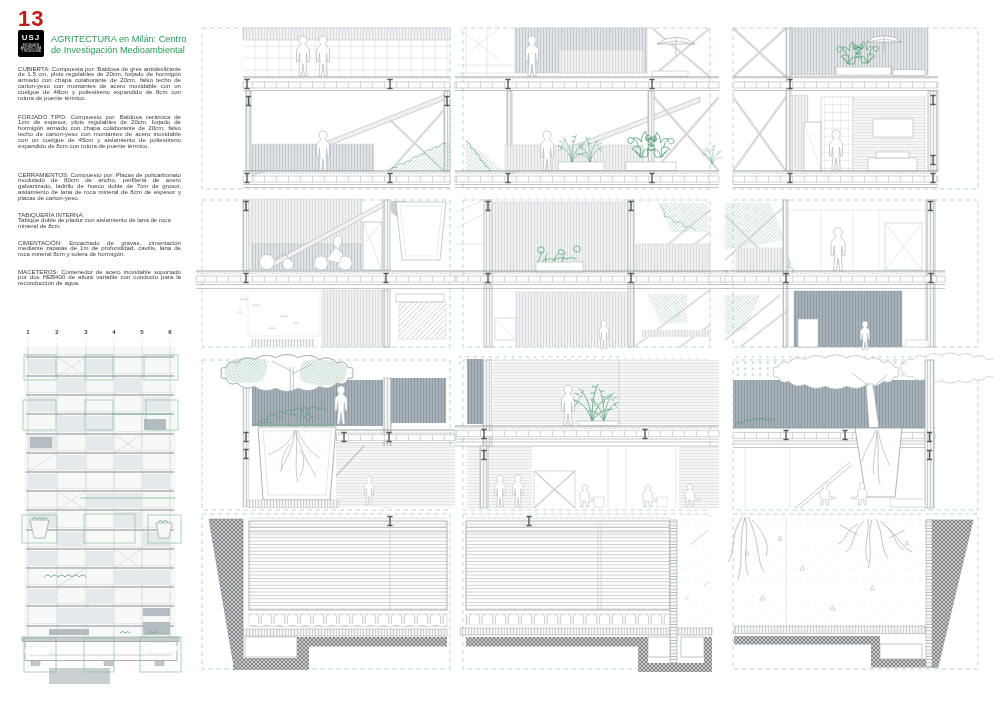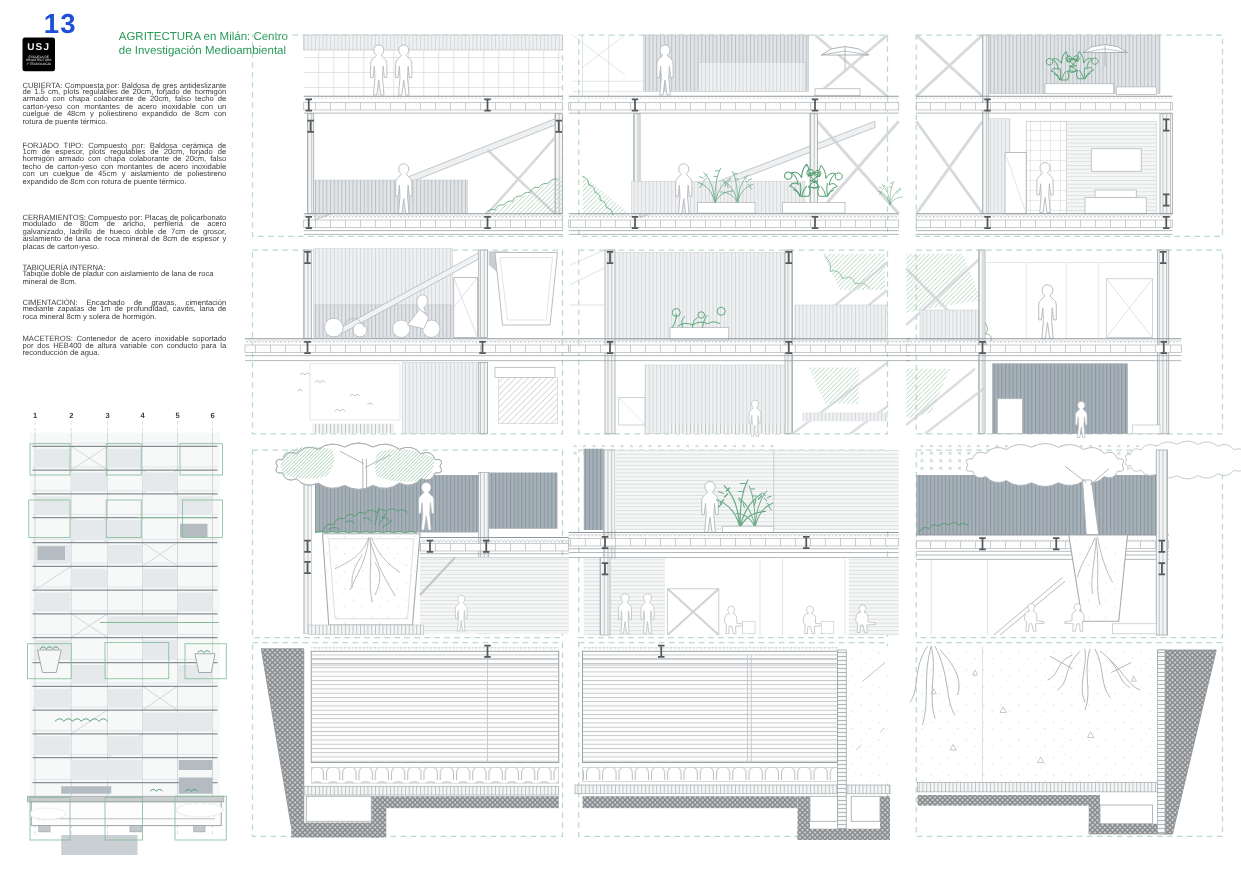--- a/index.html
+++ b/index.html
@@ -4,29 +4,29 @@
 <style>
   html,body{margin:0;padding:0;background:#fff;}
   #page{position:relative;width:993px;height:701px;background:#fff;overflow:hidden;
         font-family:"Liberation Sans",sans-serif;}
   .abs{position:absolute;}
 </style>
 </head>
 <body>
 <div id="page">
 
-  <div class="abs" style="left:18px;top:6px;width:40px;font-size:22px;font-weight:bold;color:#1d4ed8;letter-spacing:1px;margin-left:17px;">13</div>
+  <div class="abs" style="left:18px;top:6px;width:40px;font-size:22px;font-weight:bold;color:#b91c1c;letter-spacing:1px;">13</div>
 
 
   <div class="abs" style="left:18px;top:30px;width:26px;height:27px;background:#000000;border-radius:2px;">
     <div style="text-align:center;font-size:8px;font-weight:bold;color:#efefef;letter-spacing:1px;margin-top:3px;">USJ</div>
     <div style="text-align:center;font-size:2.6px;color:#efefef;line-height:3px;margin-top:2px;">ESCUELA DE<br>ARQUITECTURA<br>Y TECNOLOGÍA</div>
   </div>
 
-  <div class="abs" style="left:51px;top:24px;width:148px;font-size:9.2px;color:#2a9a58;line-height:10.8px;margin-left:44px;">AGRITECTURA en Milán: Centro de Investigación Medioambiental</div>
+  <div class="abs" style="left:51px;top:34px;width:148px;font-size:9.2px;color:#2a9a58;line-height:10.8px;">AGRITECTURA en Milán: Centro de Investigación Medioambiental</div>
 
   <div class="abs" style="left:18px;top:63.5px;width:163px;font-size:6.1px;line-height:5.85px;color:#3e3e3e;text-align:justify;">
 
     <p style="margin:0 0 0 0;position:absolute;top:2px;width:163px;">CUBIERTA: Compuesta por: Baldosa de gres antideslizante de 1.5 cm, plots regulables de 20cm, forjado de hormigón armado con chapa colaborante de 20cm, falso techo de carton-yeso con montantes de acero inoxidable con un cuelgue de 48cm y poliestireno expandido de 8cm con rotura de puente térmico.</p>
 
     <p style="margin:0;position:absolute;top:50px;width:163px;">FORJADO TIPO: Compuesto por: Baldosa cerámica de 1cm de espesor, plots regulables de 20cm, forjado de hormigón armado con chapa colaborante de 20cm, falso techo de carton-yeso con montantes de acero inoxidable con un cuelgue de 45cm y aislamiento de poliestireno expandido de 8cm con rotura de puente térmico.</p>
 
     <p style="margin:0;position:absolute;top:108px;width:163px;">CERRAMIENTOS: Compuesto por: Placas de policarbonato modulado de 80cm de ancho, perfilería de acero galvanizado, ladrillo de hueco doble de 7cm de grosor, aislamiento de lana de roca mineral de 8cm de espesor y placas de carton-yeso.</p>
 
     <p style="margin:0;position:absolute;top:148px;width:163px;text-align:left;">TABIQUERÍA INTERNA:<br>Tabique doble de pladur con aislamiento de lana de roca mineral de 8cm.</p>

